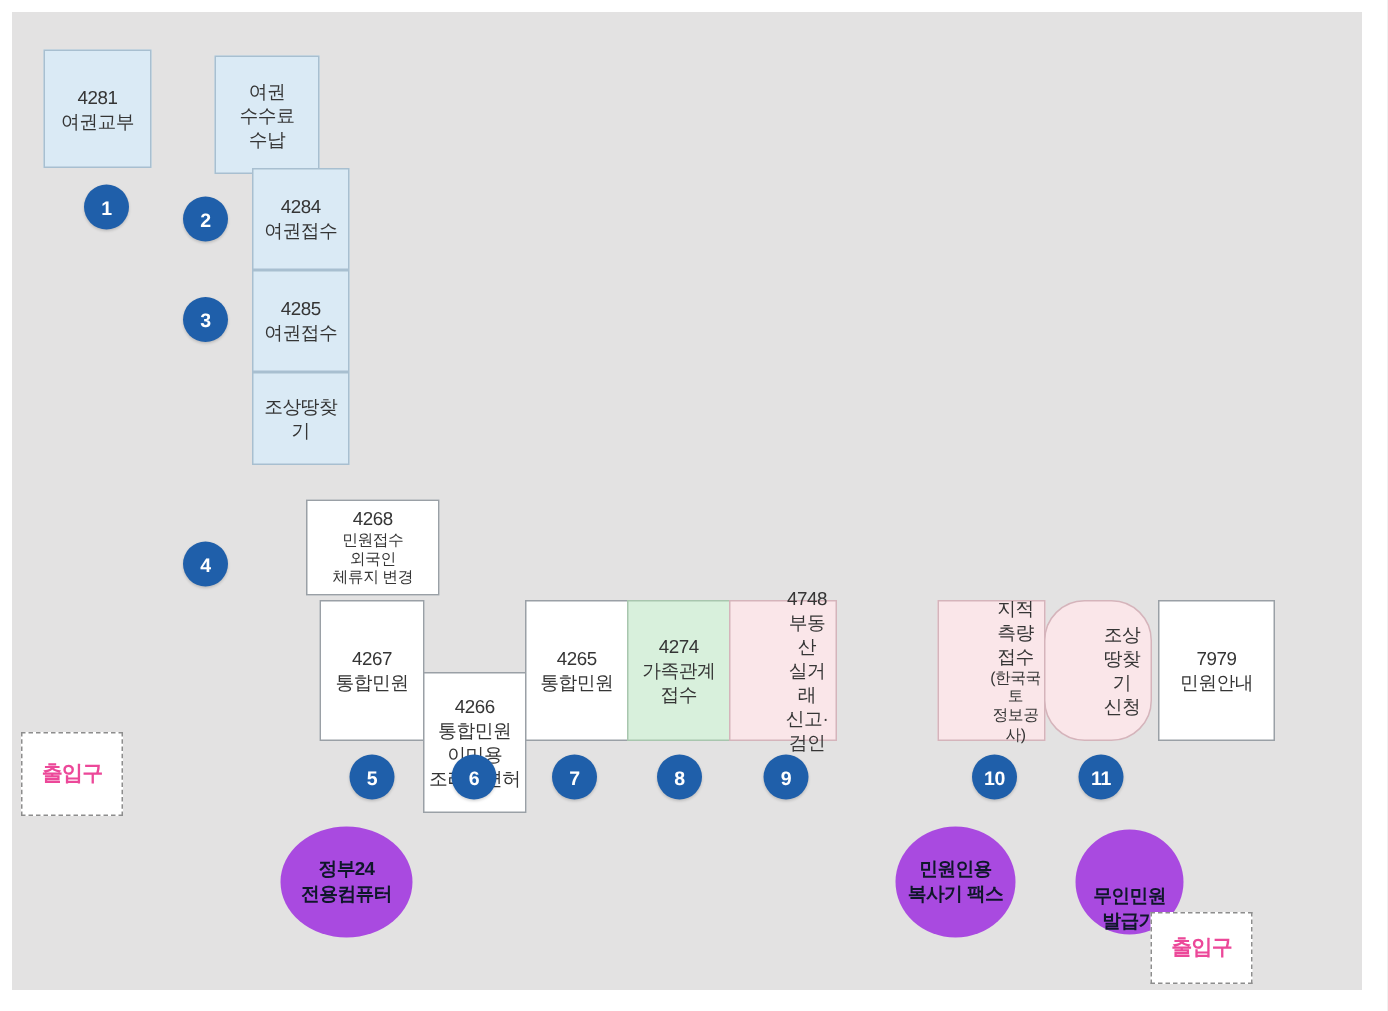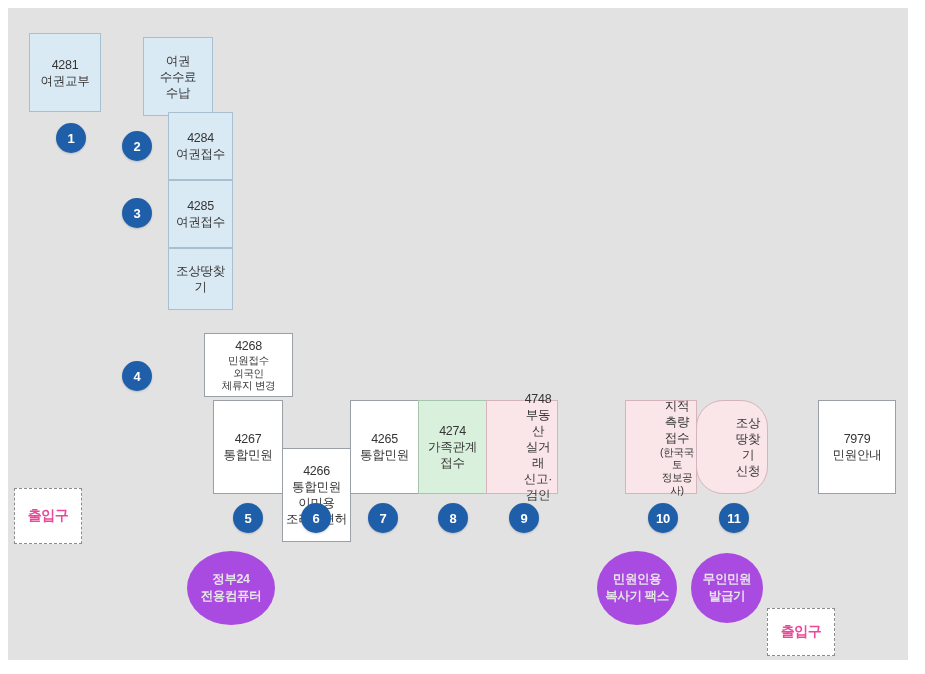--- a/index.html
+++ b/index.html
@@ -48,21 +48,21 @@
     display:flex;align-items:center;justify-content:center;
     box-shadow:0 1px 2px rgba(0,0,0,0.18);
     letter-spacing:-0.2px;
   }
 
   
   .ellipse{
     position:absolute;box-sizing:border-box;
     background:#a94ae0;
     border-radius:50%;
-    color:#e5e5e5;
+    color:#0f172a;
     font-size:12.5px;font-weight:bold;
     display:flex;align-items:center;justify-content:center;
     text-align:center;white-space:pre-line;
     line-height:1.35;letter-spacing:-0.4px;
   }
 
   
   .exit{
     position:absolute;box-sizing:border-box;
     background:#ffffff;
@@ -145,21 +145,21 @@
 접수</span>
     <span class="lines small-sub">(한국국토
 정보공사)</span>
   </div>
 
   <div class="box fill-pink" style="left:696px;top:400px;width:72px;height:94px;border-radius:27px;">
     <span class="lines">조상땅찾기
 신청</span>
   </div>
 
-  <div class="box fill-white" style="left:818px;top:400px;width:78px;height:94px;">
+  <div class="box fill-white" style="left:772px;top:400px;width:78px;height:94px;">
     <span class="lines">7979
 민원안내</span>
   </div>
 
   <div class="circle-num" style="left:56px;top:123px;">
     <span>1</span>
   </div>
   <div class="circle-num" style="left:122px;top:131px;">
     <span>2</span>
   </div>
@@ -194,21 +194,21 @@
   <div class="ellipse" style="left:187px;top:551px;width:88px;height:74px;">
     <span>정부24
 전용컴퓨터</span>
   </div>
 
   <div class="ellipse" style="left:597px;top:551px;width:80px;height:74px;">
     <span>민원인용
 복사기 팩스</span>
   </div>
 
-  <div class="ellipse" style="left:691px;top:553px;width:72px;height:70px;">
+  <div class="ellipse" style="left:717px;top:553px;width:72px;height:70px;align-items:flex-end;">
     <span>무인민원
 발급기</span>
   </div>
 
   <div class="exit" style="left:14px;top:488px;width:68px;height:56px;">
     <span>출입구</span>
   </div>
 
   <div class="exit" style="left:767px;top:608px;width:68px;height:48px;">
     <span>출입구</span>

